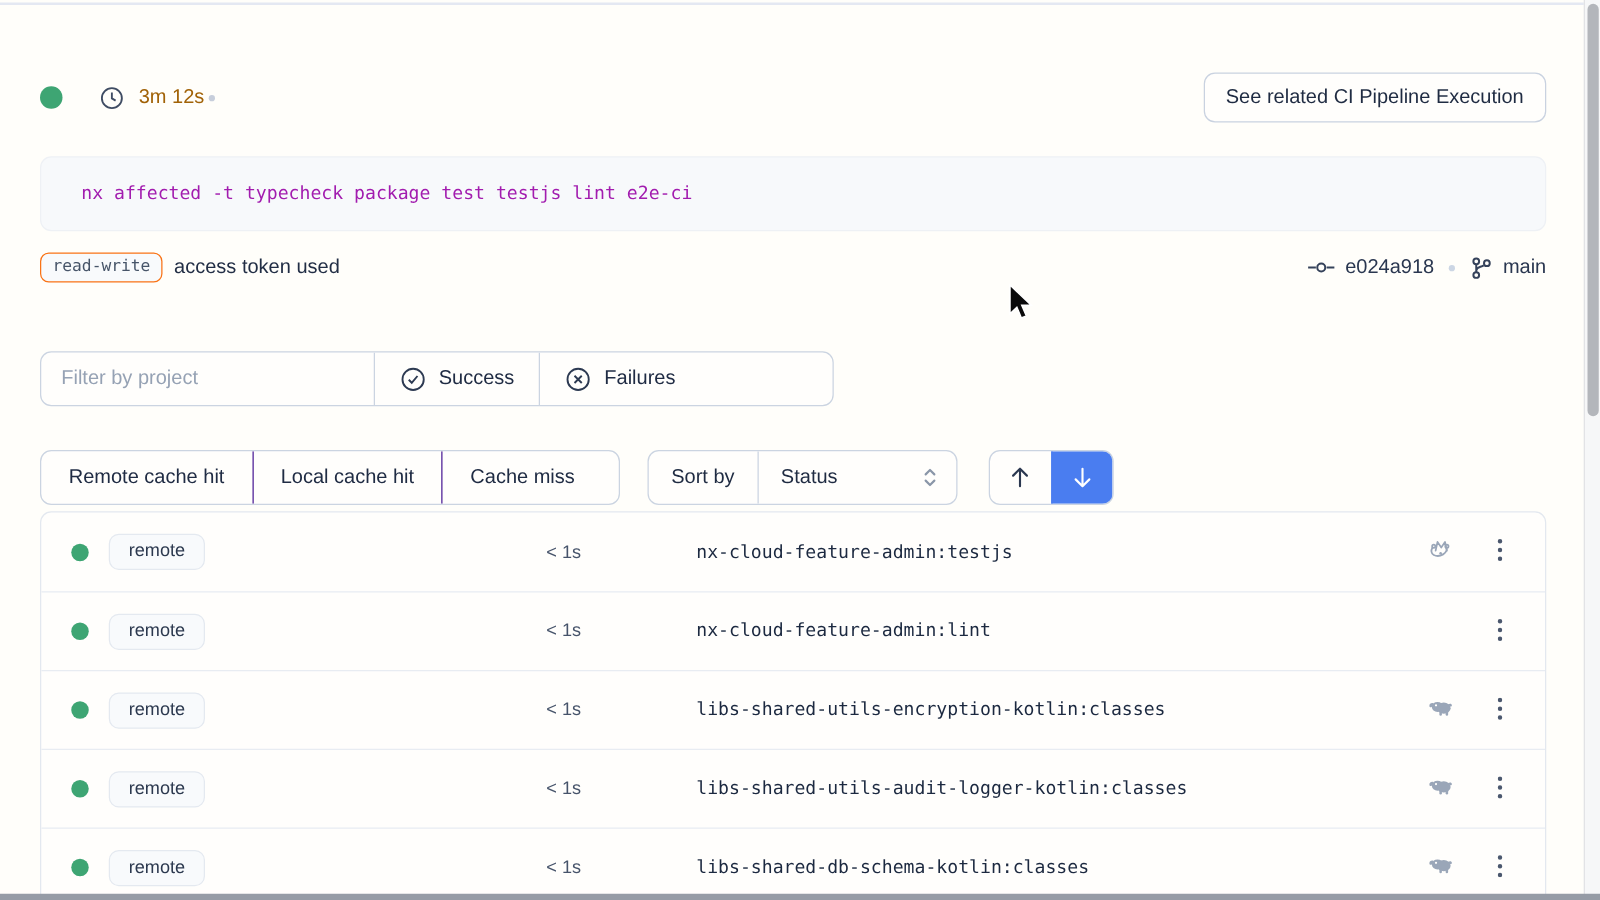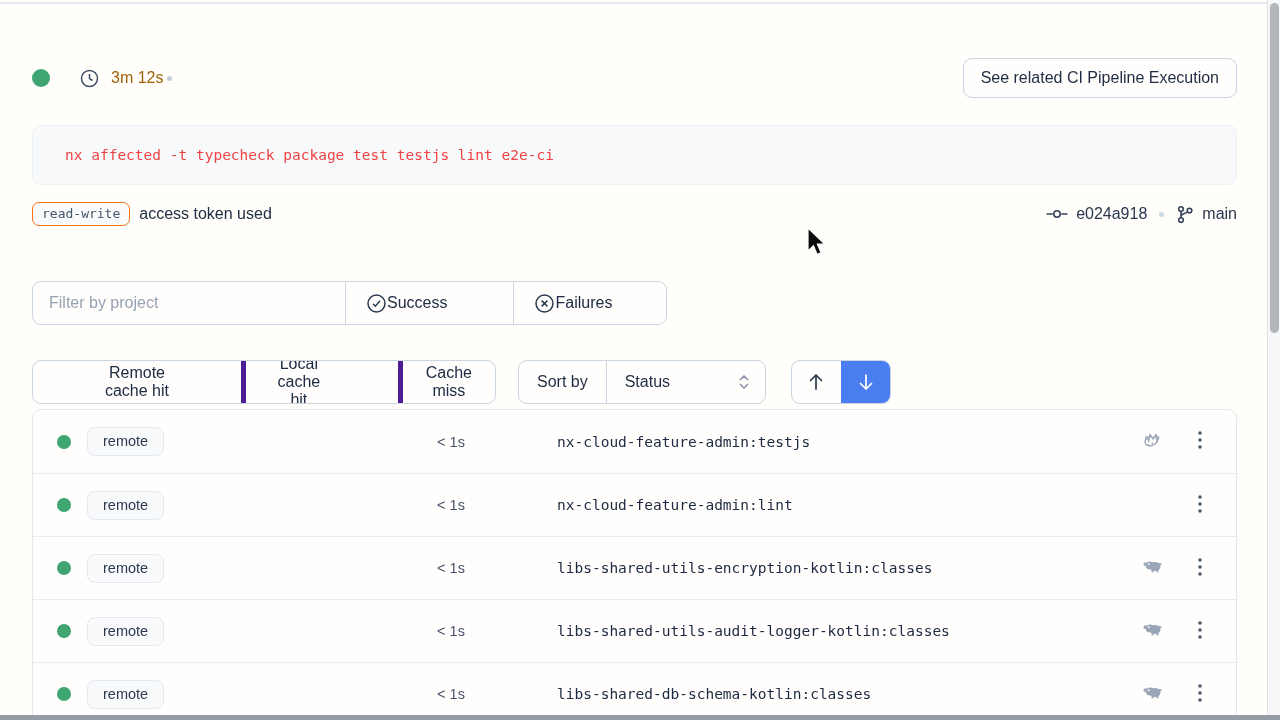--- a/index.html
+++ b/index.html
@@ -31,51 +31,51 @@
     margin-left:auto; background:#fffefc; border:1px solid #c9d2e0; border-radius:9px;
     padding:10px 17px; font-size:16px; color:#1f2b42; cursor:pointer; font-family:inherit;
   }
 
   
   .command-box {
     position:absolute; top:125px; left:0; width:100%; height:60px;
     background:#f7f9fb; border:1px solid #eef1f5; border-radius:9px;
     display:flex; align-items:center; padding-left:32px;
   }
-  .command-text { font-size:14.5px; color:#ef4444; }
+  .command-text { font-size:14.5px; color:#a21caf; }
 
   
   .token-row { position:absolute; top:200px; left:0; width:100%; height:28px; display:flex; align-items:center; }
   .token-badge {
     font-size:13px; color:#475569; background:#f8fafc; border:1px solid #f97316;
     border-radius:7px; padding:3px 9px 4px;
   }
   .token-text { font-size:16px; color:#222e45; margin-left:9px; }
   .vcs { margin-left:auto; display:flex; align-items:center; gap:8px; font-size:16px; color:#2a3750; }
   .vcs svg { display:block; color:#35425a; }
 
   
   .seg-group { display:flex; align-items:stretch; background:#fffefc; border:1px solid #cbd4e1; border-radius:9px; overflow:hidden; }
   .filter-row { position:absolute; top:281px; left:0; height:44px; width:635px; }
   .filter-input {
     width:266px; border:none; outline:none; background:transparent; padding:0 16px;
     font-size:16px; color:#1e293b; font-family:inherit;
   }
   .filter-input::placeholder { color:#96a2b4; }
   .seg-btn {
-    display:flex; align-items:center; padding:0 20px; background:transparent;
+    display:flex; align-items:center; gap:10px; padding:0 20px; background:transparent;
     border:none; border-left:1px solid #cbd4e1; font-size:16px; color:#202c44;
-    font-family:inherit; cursor:pointer;margin-left:46px;
+    font-family:inherit; cursor:pointer;
   }
   .seg-btn svg { color:#2d3a52; }
 
   
   .controls-row { position:absolute; top:360px; left:0; width:100%; height:44px; display:flex; }
   .cache-group { width:464px; }
-  .cache-btn { border-left:5px solid #4c1d95; padding:0 22px; display:flex; align-items:center; font-size:16px; }
+  .cache-btn { border-left:1px solid #4c1d95; padding:0 22px; display:flex; align-items:center; font-size:16px; }
   .cache-btn:first-child { border-left:none; }
   .sort-group { margin-left:22px; width:248px; }
   .sort-label { display:flex; align-items:center; padding:0 18px; font-size:16px; color:#1f2b42; }
   .status-select {
     flex:1; display:flex; align-items:center; justify-content:space-between;
     border-left:1px solid #cbd4e1; padding:0 14px 0 18px; font-size:16px; cursor:pointer; background:transparent; border-top:none; border-right:none; border-bottom:none; font-family:inherit; color:#1f2b42;
   }
   .arrow-group { margin-left:25px; width:100px; }
   .arrow-btn { width:50px; display:flex; align-items:center; justify-content:center; border:none; background:transparent; cursor:pointer; color:#2b3850; }
   .arrow-btn.active { background:#4a7df0; color:#ffffff; }

